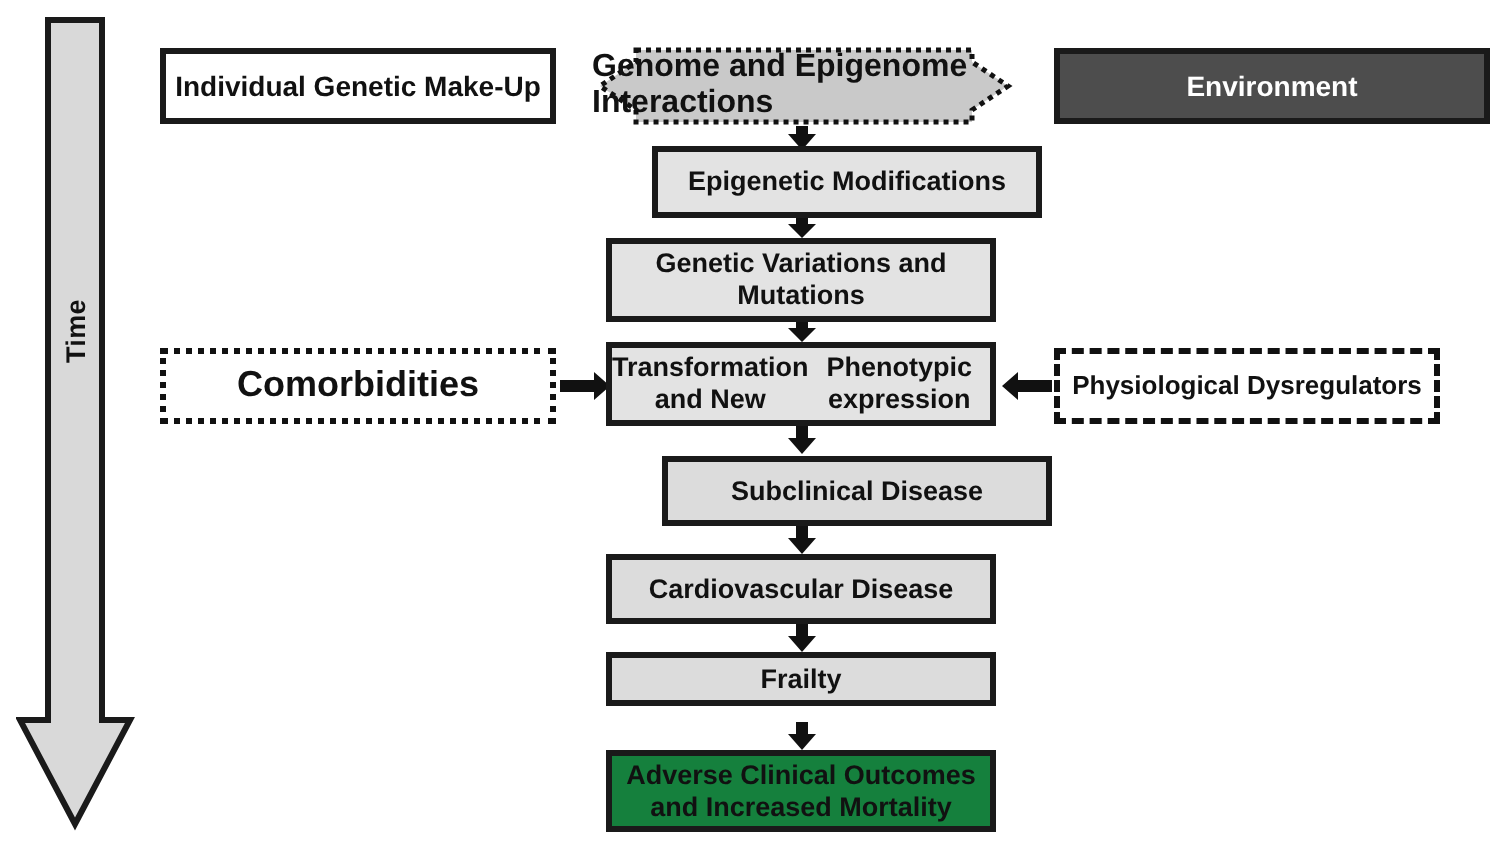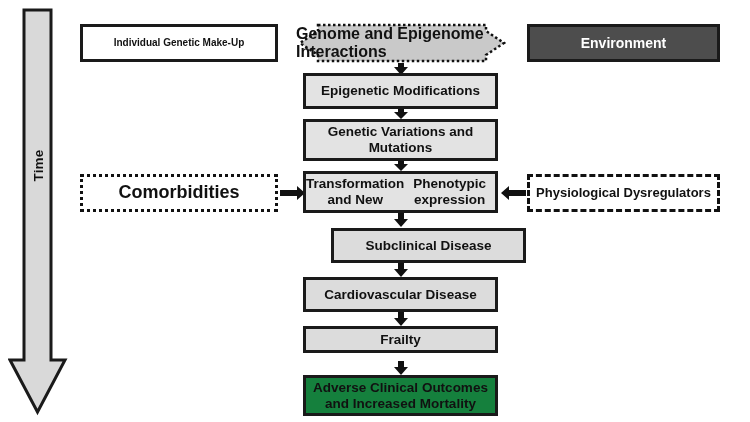--- a/index.html
+++ b/index.html
@@ -124,42 +124,42 @@
 
 <div id="canvas">
 
   <div class="time-arrow-wrap">
     <svg width="60" height="408" viewBox="0 0 60 408" aria-hidden="true">
       <polygon points="16,2 43,2 43,352 57,352 29.5,404 2,352 16,352" fill="#d9d9d9" stroke="#1a1a1a" stroke-width="3" stroke-linejoin="miter"></polygon>
     </svg>
     <div class="time-label">Time</div>
   </div>
 
-  <div class="box box-solid fill-white" style="left:80px; top:24px; width:198px; height:38px; font-size:10px;">
+  <div class="box box-solid fill-white" style="left:80px; top:24px; width:198px; height:38px; font-size:14px;">
     <span>Individual Genetic Make-Up</span>
   </div>
 
-  <div class="box box-solid fill-dark" style="left:527px; top:24px; width:193px; height:38px; font-size:14px;">
+  <div class="box box-solid fill-dark" style="left:527px; top:24px; width:218px; height:38px; font-size:14px;">
     <span>Environment</span>
   </div>
 
   <div class="banner">
     <svg width="212" height="44" viewBox="0 0 212 44" aria-hidden="true">
       <polygon points="22,4 190,4 190,10 208,22 190,34 190,40 22,40 22,34 4,22 22,10" fill="#c9c9c9" stroke="#111111" stroke-width="2.5" stroke-dasharray="2.5,2.5" stroke-linejoin="miter"></polygon>
     </svg>
     <div class="banner-label">Genome and Epigenome Interactions</div>
   </div>
 
   <div class="v-arrow" style="top:63px; height:12px;">
     <svg width="16" height="12" viewBox="0 0 16 12" aria-hidden="true">
       <polygon points="5,0 11,0 11,4 15,4 8,12 1,4 5,4" fill="#111111"></polygon>
     </svg>
   </div>
 
-  <div class="box box-solid fill-light chain" style="top:73px; height:36px;">
+  <div class="box box-solid fill-light chain" style="top:73px; height:36px;margin-left:23px;">
     <span>Epigenetic Modifications</span>
   </div>
 
   <div class="v-arrow" style="top:109px; height:10px;">
     <svg width="16" height="10" viewBox="0 0 16 10" aria-hidden="true">
       <polygon points="5,0 11,0 11,3 15,3 8,10 1,3 5,3" fill="#111111"></polygon>
     </svg>
   </div>
 
   <div class="box box-solid fill-light chain" style="top:119px; height:42px; flex-direction:column;">

